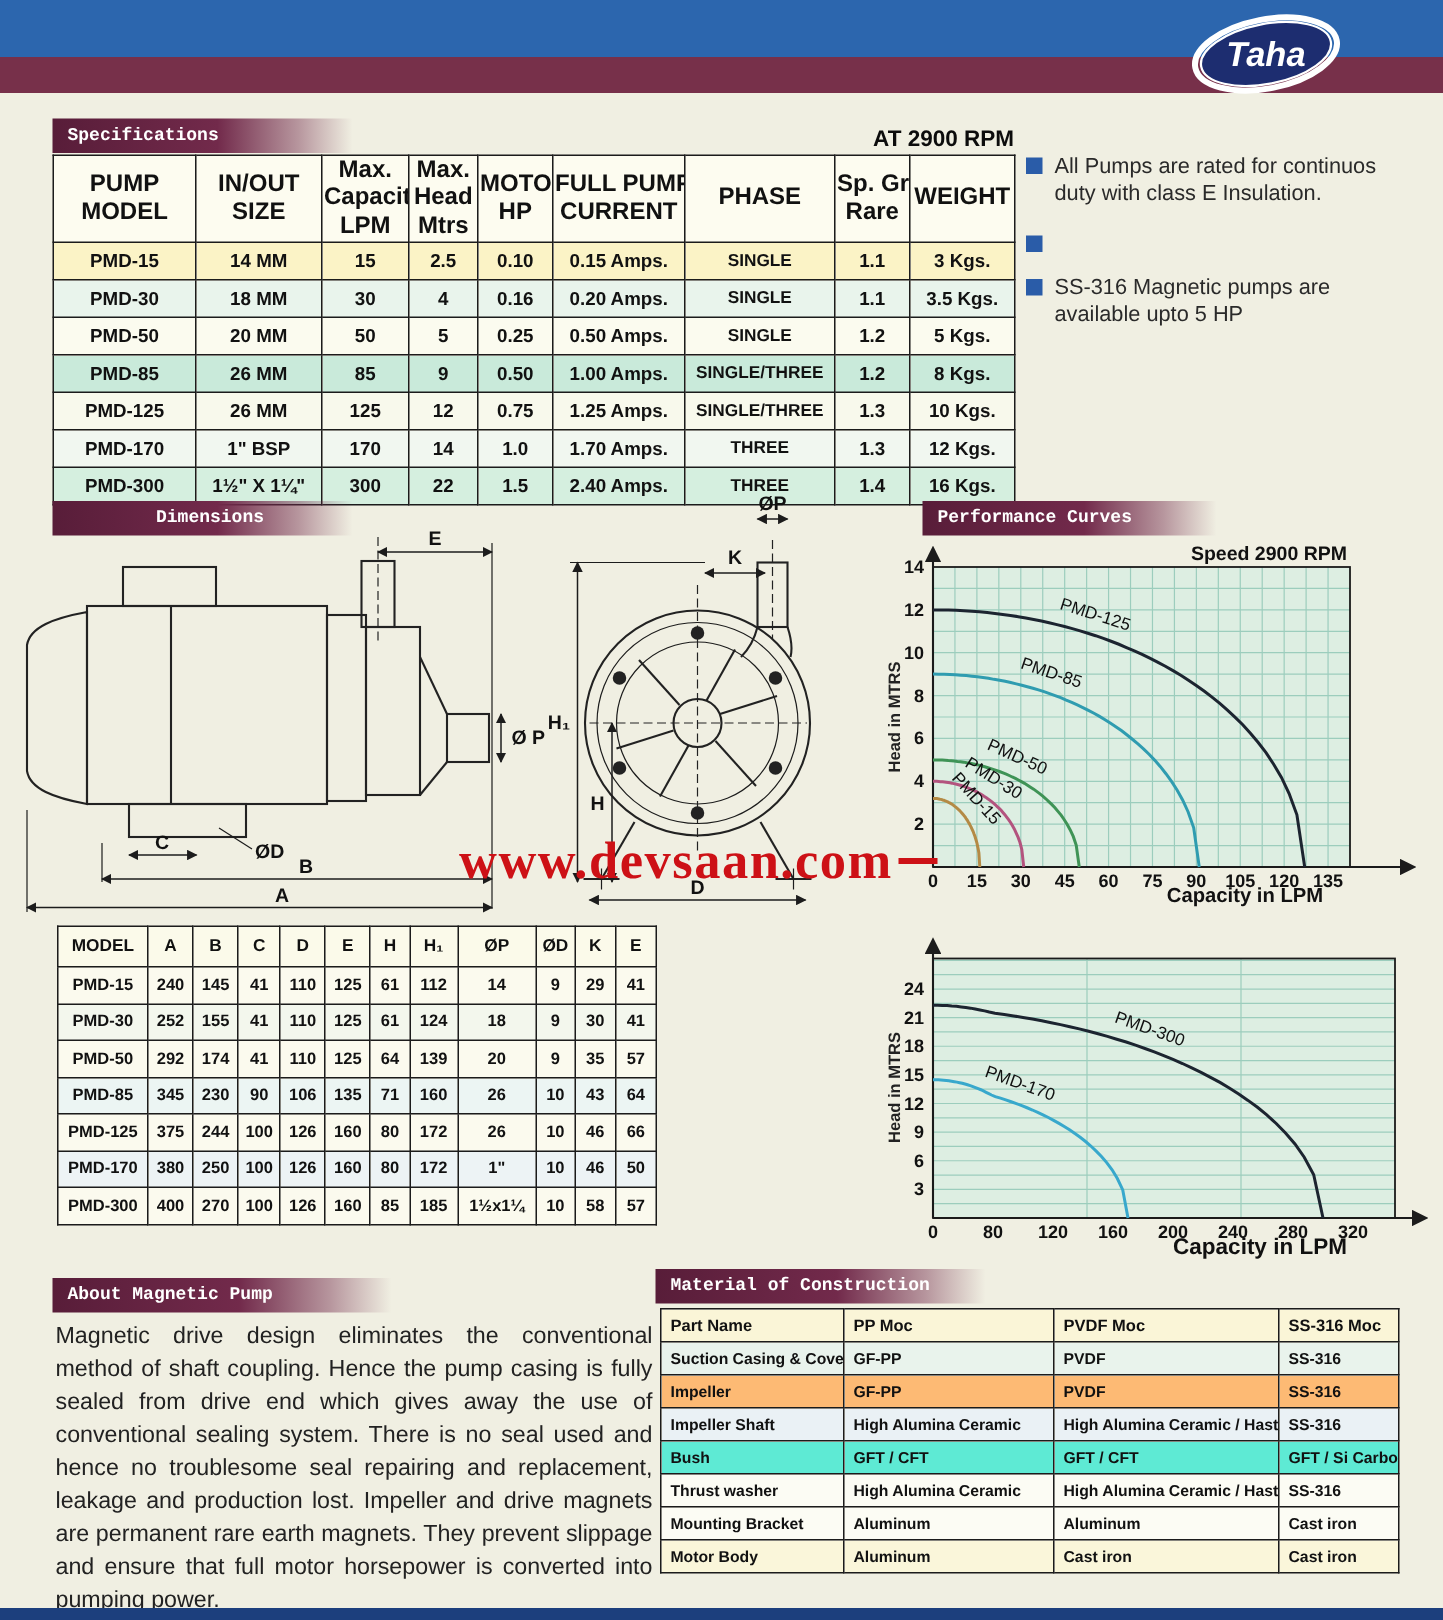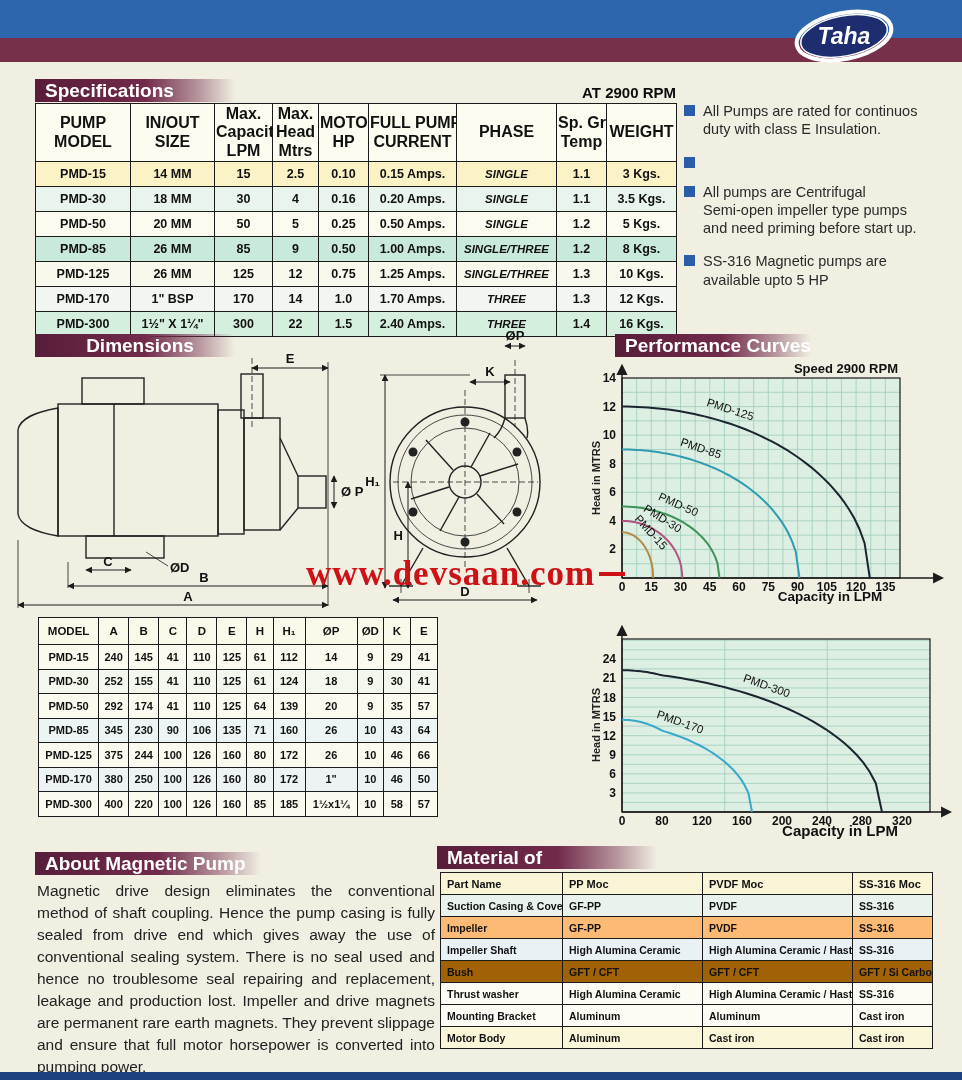--- a/index.html
+++ b/index.html
@@ -6,58 +6,58 @@
   body{width:962px;height:1080px;overflow:hidden;position:relative;
        background:var(--cream,#f0efe2);
        font-family:"Liberation Sans",sans-serif;color:#111;}
   .abs{position:absolute;}
   
   .band-blue{left:0;top:0;width:962px;height:38px;background:var(--blue-band,#2c66ae);}
   .band-maroon{left:0;top:38px;width:962px;height:24px;background:var(--maroon-band,#77304a);}
   .band-bottom{left:0;top:1072px;width:962px;height:8px;background:var(--bottom-band,#1c3f7d);}
   .logo{left:788px;top:6px;width:112px;height:60px;}
   
-  .sec-h{height:23px;line-height:23px;color:#fff;font-weight:bold;font-size:19px;
+  .sec-h{height:23px;line-height:23px;color:#fff;font-weight:bold;font-size:12px;
          padding-left:10px;box-sizing:border-box;
-         background:linear-gradient(90deg,#581d39 0%,#722a4b 55%,rgba(114,42,75,.45) 82%,rgba(114,42,75,0) 100%);}
+         background:linear-gradient(90deg,#581d39 0%,#722a4b 55%,rgba(114,42,75,.45) 82%,rgba(114,42,75,0) 100%);font-family:Liberation Mono, monospace;}
   #h-spec {left:35px;top:79px;width:200px;}
   #h-dim  {left:35px;top:334px;width:200px;text-align:center;}
   #h-perf {left:615px;top:334px;width:196px;}
   #h-about{left:35px;top:852px;width:226px;}
   #h-moc  {left:437px;top:846px;width:220px;}
   .at-rpm{left:500px;top:84px;width:176px;text-align:right;font-weight:bold;font-size:15px;color:#0c0c0c;}
   
   .tblwrap table{border-collapse:collapse;table-layout:fixed;width:100%;}
   .tblwrap th,.tblwrap td{border:1px solid #1b1b1b;text-align:center;vertical-align:middle;
        font-weight:bold;overflow:hidden;white-space:nowrap;}
   #spec-table{left:35px;top:103px;width:642px;}
   #spec-table th{height:52px;font-size:16px;background:#fdfcf0;line-height:1.15;}
   #spec-table td{height:22px;font-size:12.5px;}
-  #spec-table td:nth-child(7){font-size:11.5px;font-style:italic;}
+  #spec-table td:nth-child(7){font-size:11.5px;}
   #spec-table tbody tr:nth-child(1){background:#fbf3c6;}
   #spec-table tbody tr:nth-child(2){background:#e9f4ec;}
   #spec-table tbody tr:nth-child(3){background:#fbfbef;}
   #spec-table tbody tr:nth-child(4){background:#c9eada;}
   #spec-table tbody tr:nth-child(5){background:#f8f9ec;}
   #spec-table tbody tr:nth-child(6){background:#f1f7f0;}
   #spec-table tbody tr:nth-child(7){background:#d5efdf;}
   #dim-table{left:38px;top:617px;width:400px;}
   #dim-table th{height:24px;font-size:11.5px;background:#fbfaea;}
   #dim-table td{height:21.5px;font-size:11px;}
   #dim-table tbody tr:nth-child(odd){background:#fbfaee;}
   #dim-table tbody tr:nth-child(2){background:#f3f7ed;}
   #dim-table tbody tr:nth-child(4){background:#ecf5f3;}
   #dim-table tbody tr:nth-child(6){background:#edf3f5;}
   #moc-table{left:440px;top:872px;width:492px;}
   #moc-table th{height:19px;font-size:11px;background:#faf5d7;text-align:left;padding-left:6px;}
   #moc-table td{height:19px;font-size:10.5px;text-align:left;padding-left:6px;}
   #moc-table tbody tr:nth-child(1){background:#e9f3ec;}
   #moc-table tbody tr:nth-child(2){background:#fdba74;}
   #moc-table tbody tr:nth-child(3){background:#eaf1f5;}
-  #moc-table tbody tr:nth-child(4){background:#a16207;}
+  #moc-table tbody tr:nth-child(4){background:#5eead4;}
   #moc-table tbody tr:nth-child(5){background:#fcfcf4;}
   #moc-table tbody tr:nth-child(6){background:#fcfcf4;}
   #moc-table tbody tr:nth-child(7){background:#faf6da;}
   #moc-table tbody tr:nth-child(8){background:#0369a1;}
   #moc-table tbody tr:nth-child(9){background:#fcfcf4;}
   
   .notes{left:684px;top:102px;width:276px;display:flex;flex-direction:column;gap:15px;justify-content:center;}
   .note{display:flex;gap:8px;font-size:14.5px;line-height:1.26;color:#2a2a2a;}
   .note .sq{flex:0 0 11px;width:11px;height:11px;margin-top:3px;background:var(--bullet,#2a5ca8);}
   
@@ -131,21 +131,21 @@
           </th>
           <th>
             <div>FULL PUMP</div>
             <div>CURRENT</div>
           </th>
           <th>
             <div>PHASE</div>
           </th>
           <th>
             <div>Sp. Gr.</div>
-            <div>Temp</div>
+            <div>Rare</div>
           </th>
           <th>
             <div>WEIGHT</div>
           </th>
         </tr>
       </thead>
       <tbody>
         <tr>
           <td>PMD-15</td>
           <td>14 MM</td>
@@ -229,28 +229,20 @@
 <div class="abs notes" id="notes-list">
     <div class="note">
       <span class="sq"></span>
       <span>
         <div>All Pumps are rated for continuos</div>
         <div>duty with class E Insulation.</div>
       </span>
     </div>
     <div class="note">
       <span class="sq"></span>
-    </div>
-    <div class="note">
-      <span class="sq"></span>
-      <span>
-        <div>All pumps are Centrifugal</div>
-        <div>Semi-open impeller type pumps</div>
-        <div>and need priming before start up.</div>
-      </span>
     </div>
     <div class="note">
       <span class="sq"></span>
       <span>
         <div>SS-316 Magnetic pumps are</div>
         <div>available upto 5 HP</div>
       </span>
     </div>
   </div>
 
@@ -615,21 +607,21 @@
           <td>80</td>
           <td>172</td>
           <td>1"</td>
           <td>10</td>
           <td>46</td>
           <td>50</td>
         </tr>
         <tr>
           <td>PMD-300</td>
           <td>400</td>
-          <td>220</td>
+          <td>270</td>
           <td>100</td>
           <td>126</td>
           <td>160</td>
           <td>85</td>
           <td>185</td>
           <td>1½x1¼</td>
           <td>10</td>
           <td>58</td>
           <td>57</td>
         </tr>

